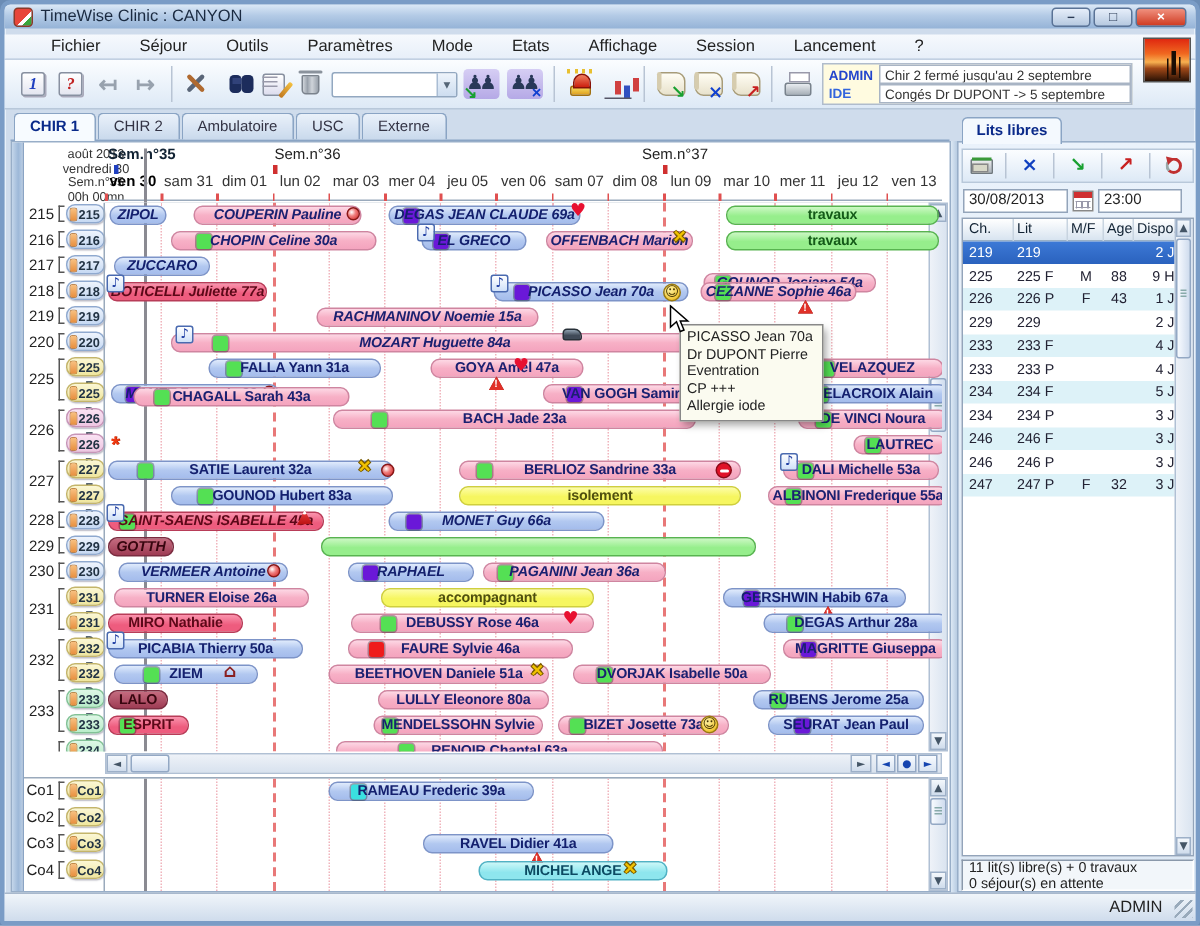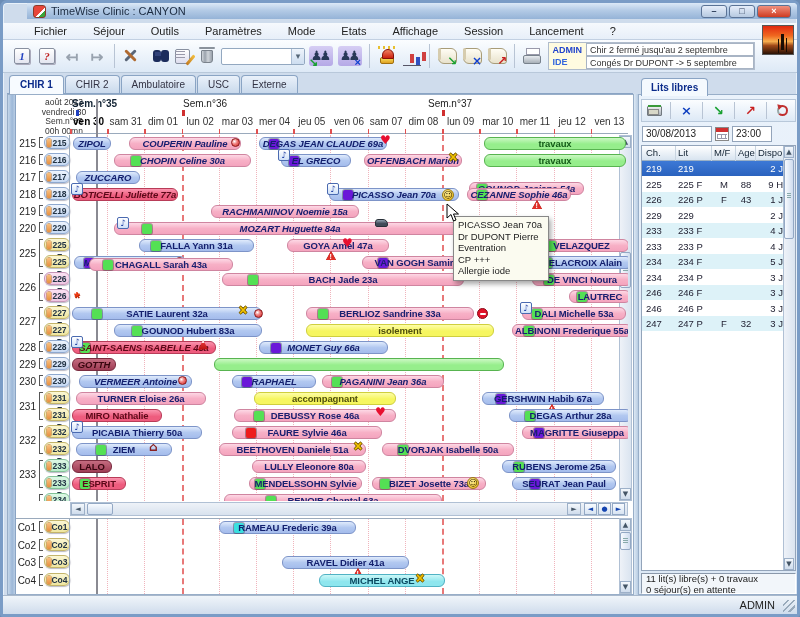--- a/index.html
+++ b/index.html
@@ -1,19 +1,19 @@
 <!DOCTYPE html>
 <html style="--green: #54e054; --purple: #6a18d8; --red: #ee1c1c; --cyan: #3ae0e0; --dayline: #f0b4bc; --weekline: #e87878; --now: #8a8a92; --accent: #1a3faa;"><head>
 <meta charset="utf-8">
 <style>
   html,body{margin:0;padding:0;background:#6b8cb5;font-family:"Liberation Sans",sans-serif;}
   *{box-sizing:border-box;}
   .window{position:relative;width:800px;height:617px;background:#cfdcec;border:3px solid #7a9cc6;border-radius:7px 7px 3px 3px;overflow:hidden;box-shadow:inset 0 0 0 1px #e8f1fa;}
   
-  .titlebar{position:absolute;left:0;top:0;right:0;height:16px;background:linear-gradient(#dce9f7,#b4cbe6 45%,#95b3d7);display:flex;align-items:center;padding:0 6px;margin-left:24px;}
+  .titlebar{position:absolute;left:0;top:0;right:0;height:16px;background:linear-gradient(#dce9f7,#b4cbe6 45%,#95b3d7);display:flex;align-items:center;padding:0 6px;}
   .appicon{width:13px;height:13px;border-radius:3px;background:linear-gradient(135deg,#e8463a 0 55%,#fff 55% 70%,#3aa53a 70%);border:1px solid #8a3a2a;margin-right:5px;}
   .wtitle{font-size:11px;color:#1a2a40;}
   .winbtns{margin-left:auto;display:flex;gap:2px;}
   .wbtn{width:26px;height:13px;border:1px solid #5a7396;border-radius:3px;background:linear-gradient(#e6eefa,#b6c9e0);font:bold 9px/11px "Liberation Sans",sans-serif;color:#2a3a55;text-align:center;}
   .wbtn.close{background:linear-gradient(#f0907e,#cf3b22);color:#fff;width:34px;}
   
   .menubar{position:absolute;left:0;top:20px;right:0;height:17px;background:linear-gradient(#f6f9fd,#e7eff9);border-bottom:1px solid #c2d0e2;display:flex;align-items:center;padding-left:18px;}
   .mi{font-size:11px;color:#222;padding:1px 13px;}
   
   .toolbar{position:absolute;left:0;top:37px;right:0;height:33px;background:linear-gradient(#fbfdff,#dde9f6);border-bottom:1px solid #b8c8da;display:flex;align-items:center;gap:3px;padding:0 42px 0 8px;}
@@ -487,21 +487,21 @@
           <div class="bar pink" style="left: 499px; top: 155px; width: 62px;">
             <div class="sq" style="left: 7px; background: var(--green);"></div>
             <div class="bl">LAUTREC</div>
           </div>
           <div class="bar blue" style="left: 2px; top: 172px; width: 190px;">
             <div class="sq" style="left: 19px; background: var(--green);"></div>
             <div class="bl">SATIE Laurent 32a</div>
             <div class="ic ic-xmark" style="left: 166px; top: -3px;">×</div>
             <div class="ic ic-dotred" style="left: 181px; top: 1px;"></div>
           </div>
-          <div class="bar pink" style="left: 236px; top: 172px; width: 168px;">
+          <div class="bar pink" style="left: 236px; top: 172px; width: 188px;">
             <div class="sq" style="left: 11px; background: var(--green);"></div>
             <div class="bl">BERLIOZ Sandrine 33a</div>
             <div class="ic ic-noentry" style="left: 170px; top: 0px;"></div>
           </div>
           <div class="bar pink" style="left: 452px; top: 172px; width: 104px;">
             <div class="sq" style="left: 9px; background: var(--green);"></div>
             <div class="bl">DALI Michelle 53a</div>
             <div class="ic ic-notes" style="left: -3px; top: -6px;">♪</div>
           </div>
           <div class="bar blue" style="left: 44px; top: 189px; width: 148px;">
@@ -514,21 +514,21 @@
           <div class="bar pink" style="left: 442px; top: 189px; width: 120px;">
             <div class="sq" style="left: 11px; background: var(--green);"></div>
             <div class="bl">ALBINONI Frederique 55a</div>
           </div>
           <div class="bar crimson it" style="left: 2px; top: 206px; width: 144px;">
             <div class="sq" style="left: 7px; background: var(--green);"></div>
             <div class="bl">SAINT-SAENS ISABELLE 45a</div>
             <div class="ic ic-notes" style="left: -2px; top: -6px;">♪</div>
             <div class="ic ic-santa" style="left: 124px; top: -2px;"></div>
           </div>
-          <div class="bar blue it" style="left: 189px; top: 206px; width: 129px;">
+          <div class="bar blue it" style="left: 189px; top: 206px; width: 144px;">
             <div class="sq" style="left: 11px; background: var(--purple);"></div>
             <div class="bl">MONET Guy 66a</div>
           </div>
           <div class="bar maroon it" style="left: 2px; top: 223px; width: 44px;">
             <div class="bl">GOTTH</div>
           </div>
           <div class="bar green" style="left: 144px; top: 223px; width: 290px;">
             <div class="bl"></div>
           </div>
           <div class="bar blue it" style="left: 9px; top: 240px; width: 113px;">
@@ -717,21 +717,21 @@
       <span class="sep" style="height:17px"></span>
       <span class="rpi">
           <span class="i-refresh"></span>
         </span>
       <span class="sep" style="height:17px"></span>
 
     </div>
     <div class="rp-datebar">
       <span class="fld" style="width:70px">30/08/2013</span>
       <span class="i-cal"></span>
-      <span class="fld" style="width:40px">23:00</span>
+      <span class="fld" style="width:56px">23:00</span>
     </div>
     <div class="rp-table">
       <div class="thead">
           <div class="thc" style="left: 2px; width: 32px;">Ch.</div>
           <div class="thc" style="left: 34px; width: 36px;">Lit</div>
           <div class="thc" style="left: 70px; width: 24px;">M/F</div>
           <div class="thc" style="left: 94px; width: 20px;">Age</div>
           <div class="thc" style="left: 114px; width: 30px;">Dispo.</div>
         </div>
       <div class="tbody">

